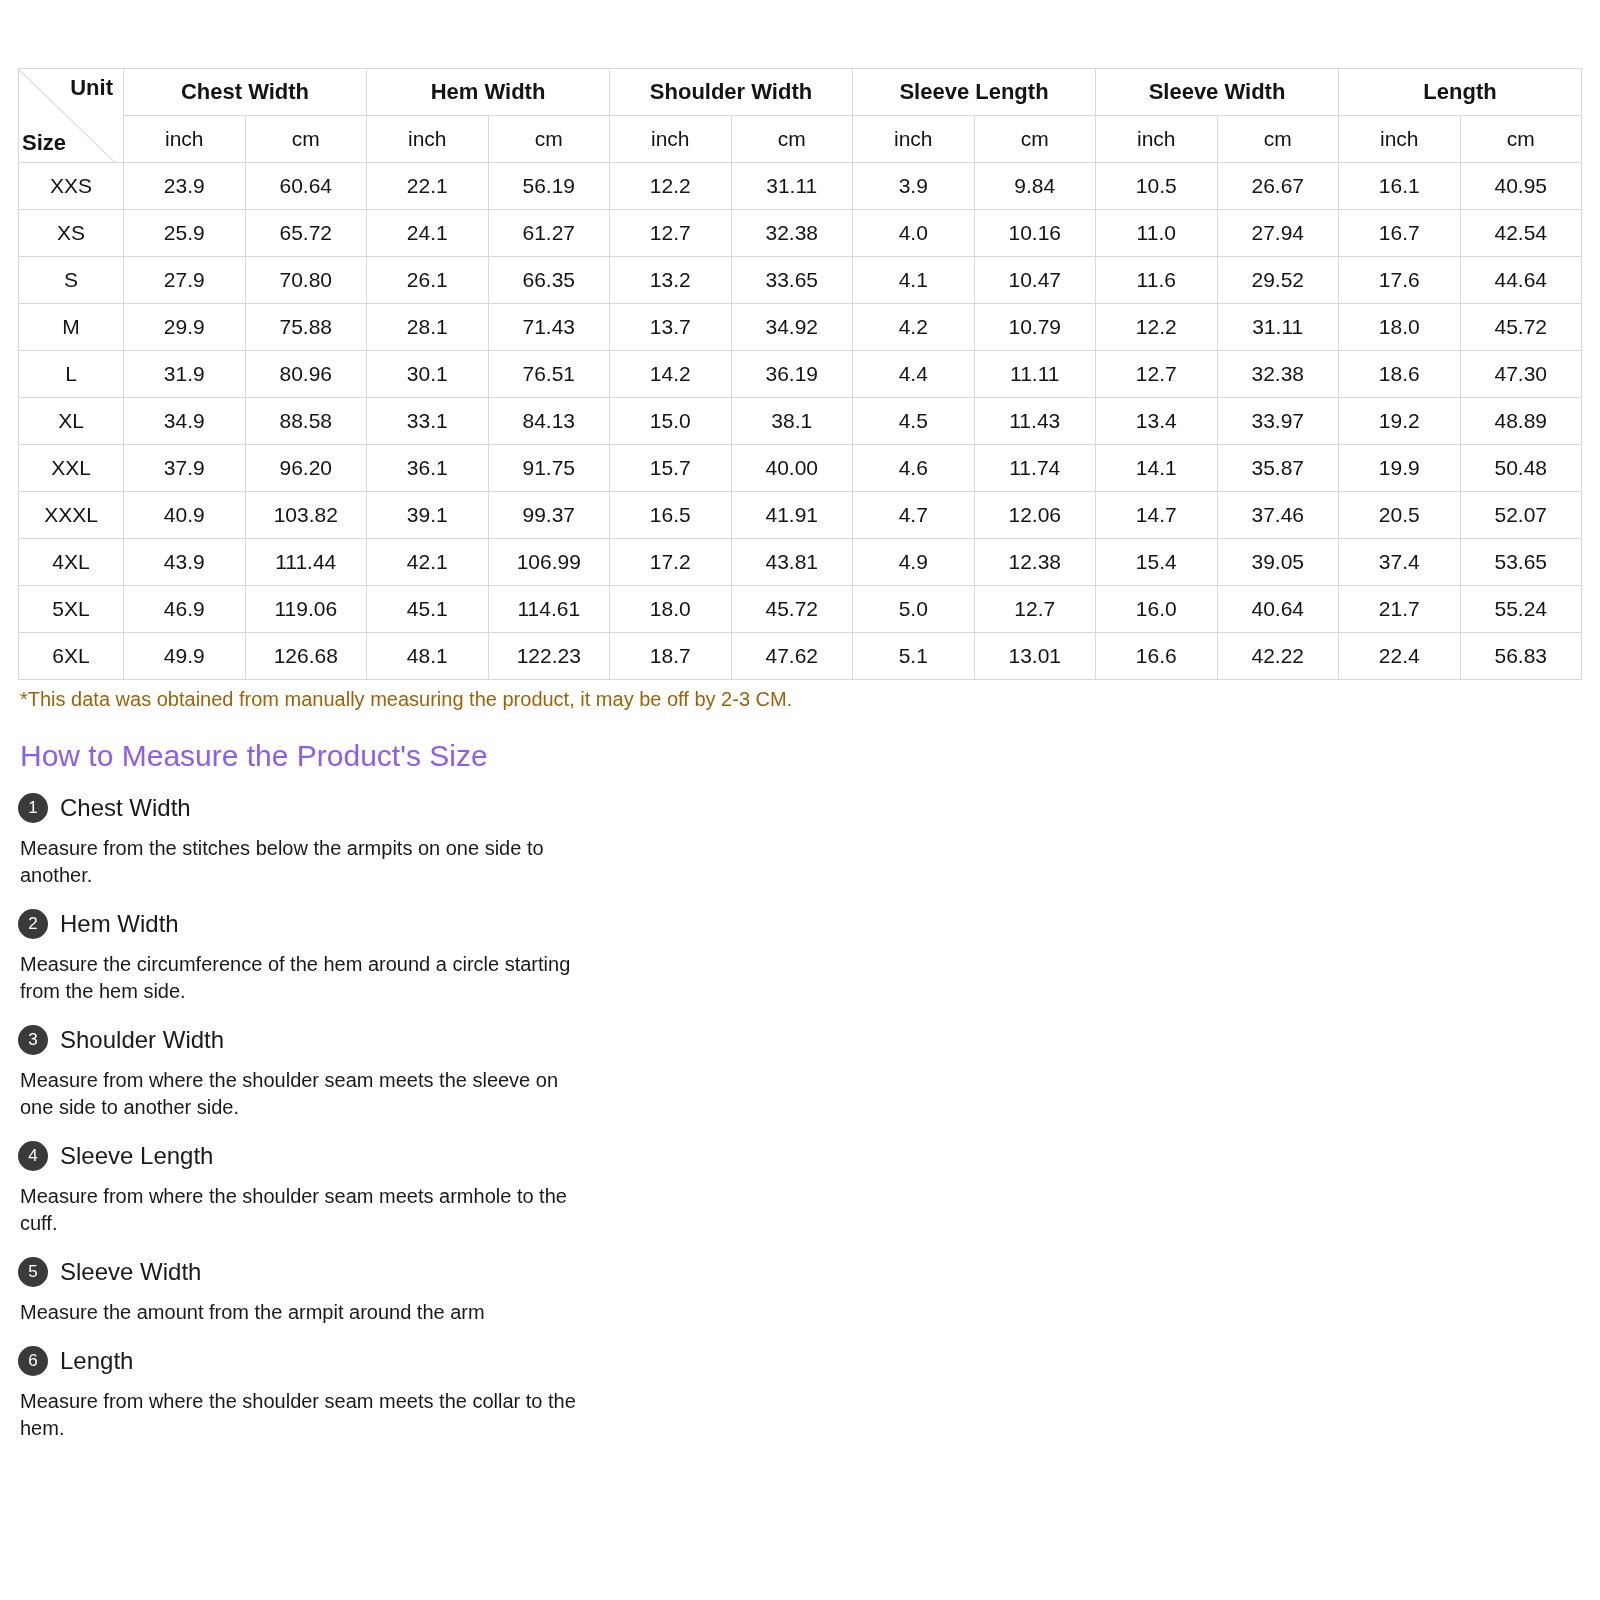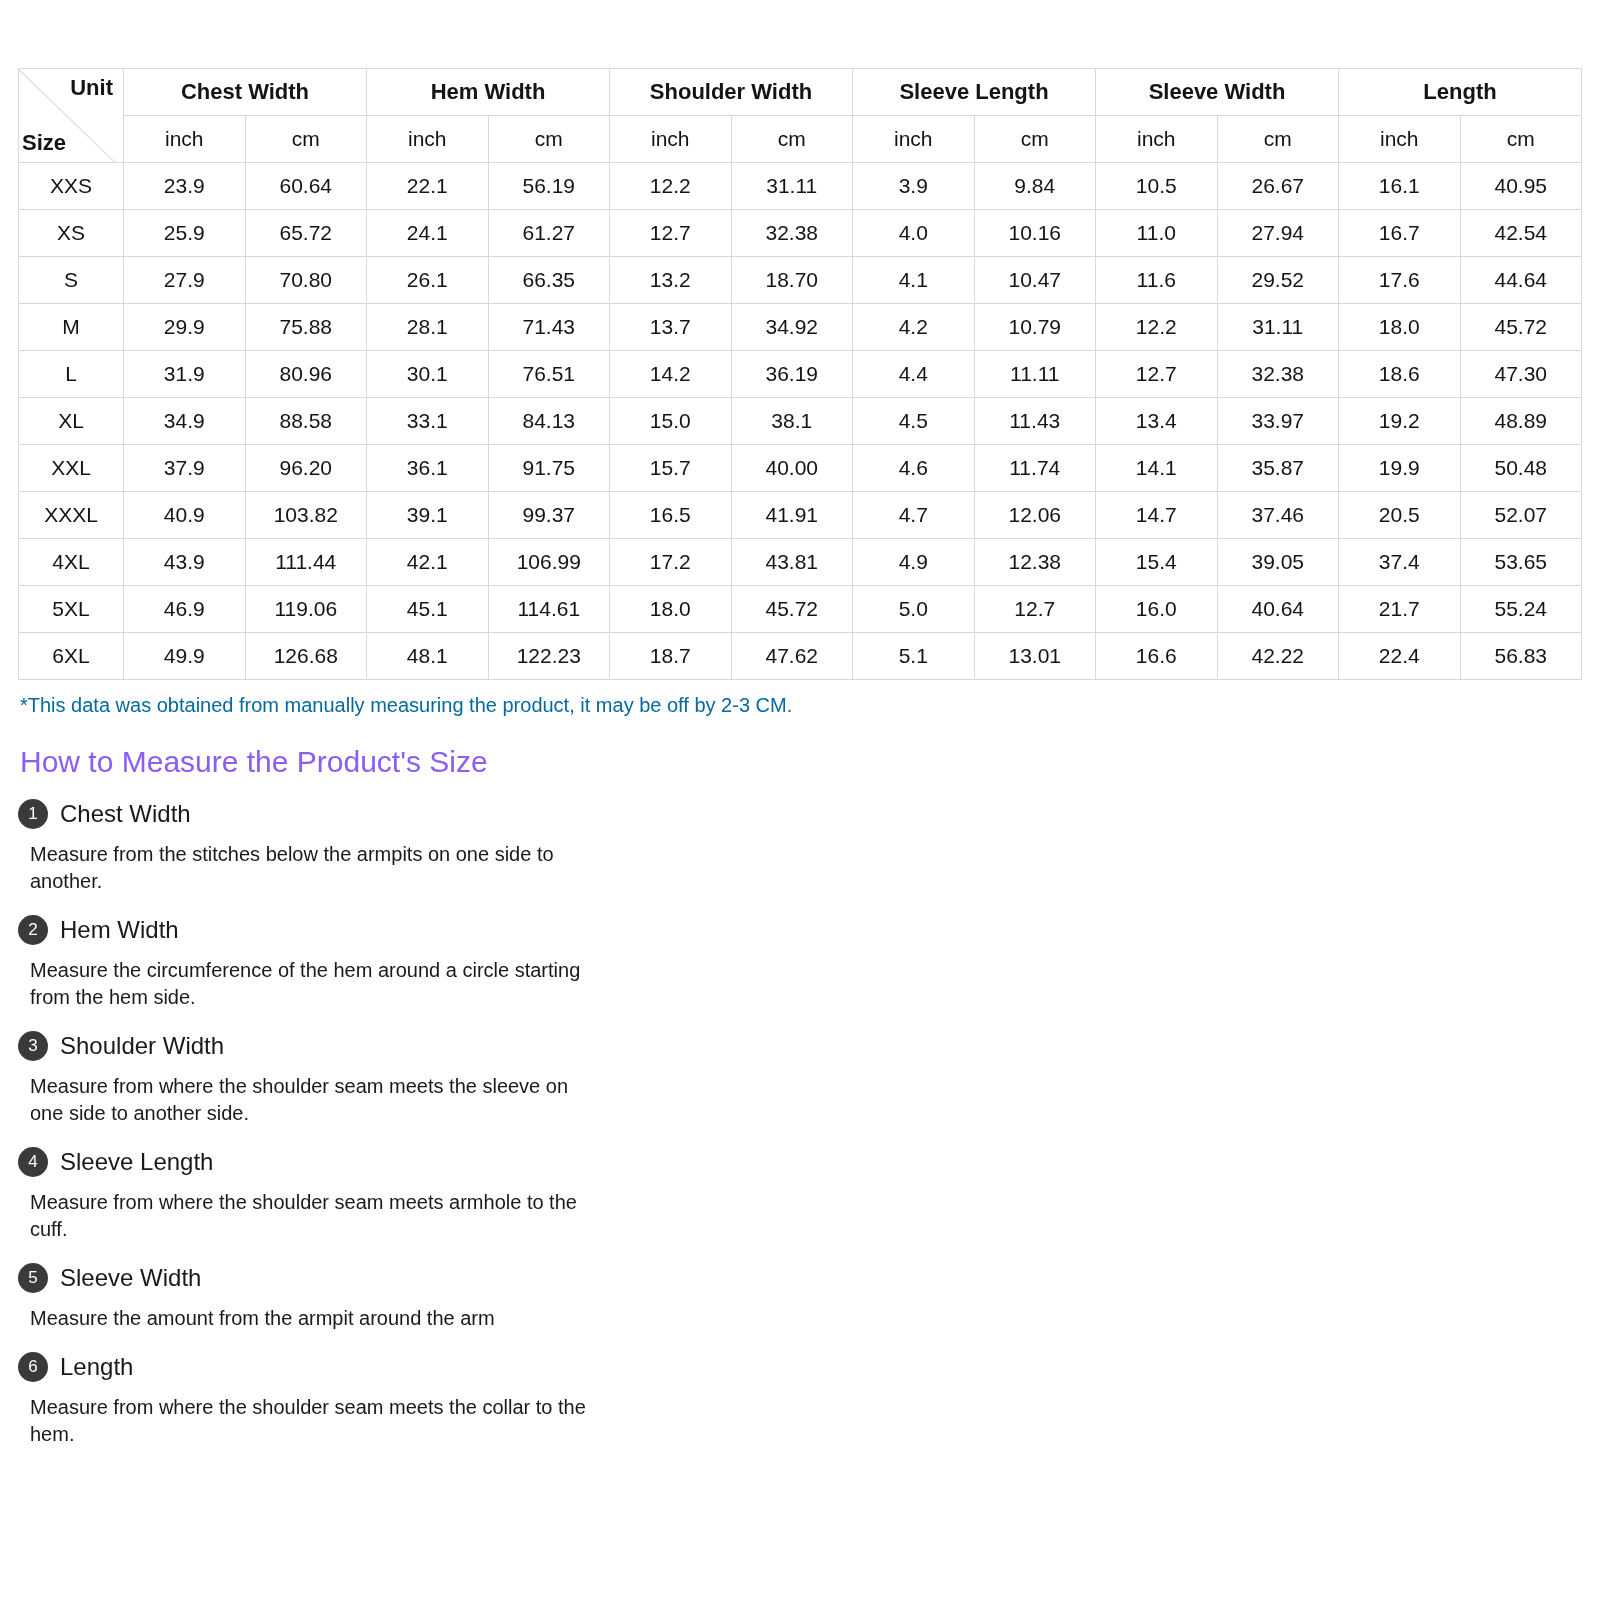--- a/index.html
+++ b/index.html
@@ -85,22 +85,22 @@
     transform: rotate(44deg);
   }
   td.sizelabel {
     font-weight: normal;
     font-size: 22px;
   }
   .valcell { font-size: 21px; }
 
   .note {
     font-size: 20px;
-    color: #0369a1;
-    margin-top: 14px;
+    color: #a16207;
+    margin-top: 8px;
     margin-left: 2px;
   }
 
   
   .how-title {
     font-size: 30px;
     margin-top: 28px;
     margin-left: 2px;
     color: #8b5cf6;
   }
@@ -131,21 +131,21 @@
     flex: 0 0 auto;
   }
   .step-title {
     font-size: 24px;
     color: #1a1a1a;
   }
   .step-desc {
     font-size: 20px;
     line-height: 1.35;
     margin-top: 12px;
-    margin-left: 12px;
+    margin-left: 2px;
     color: #1a1a1a;
     max-width: 570px;
   }
 </style>
 </head>
 <body>
 
 <div class="page">
 
   <table class="size-table">
@@ -211,21 +211,21 @@
         <td class="valcell">16.7</td>
         <td class="valcell">42.54</td>
       </tr>
       <tr>
         <td class="sizelabel">S</td>
         <td class="valcell">27.9</td>
         <td class="valcell">70.80</td>
         <td class="valcell">26.1</td>
         <td class="valcell">66.35</td>
         <td class="valcell">13.2</td>
-        <td class="valcell">18.70</td>
+        <td class="valcell">33.65</td>
         <td class="valcell">4.1</td>
         <td class="valcell">10.47</td>
         <td class="valcell">11.6</td>
         <td class="valcell">29.52</td>
         <td class="valcell">17.6</td>
         <td class="valcell">44.64</td>
       </tr>
       <tr>
         <td class="sizelabel">M</td>
         <td class="valcell">29.9</td>

